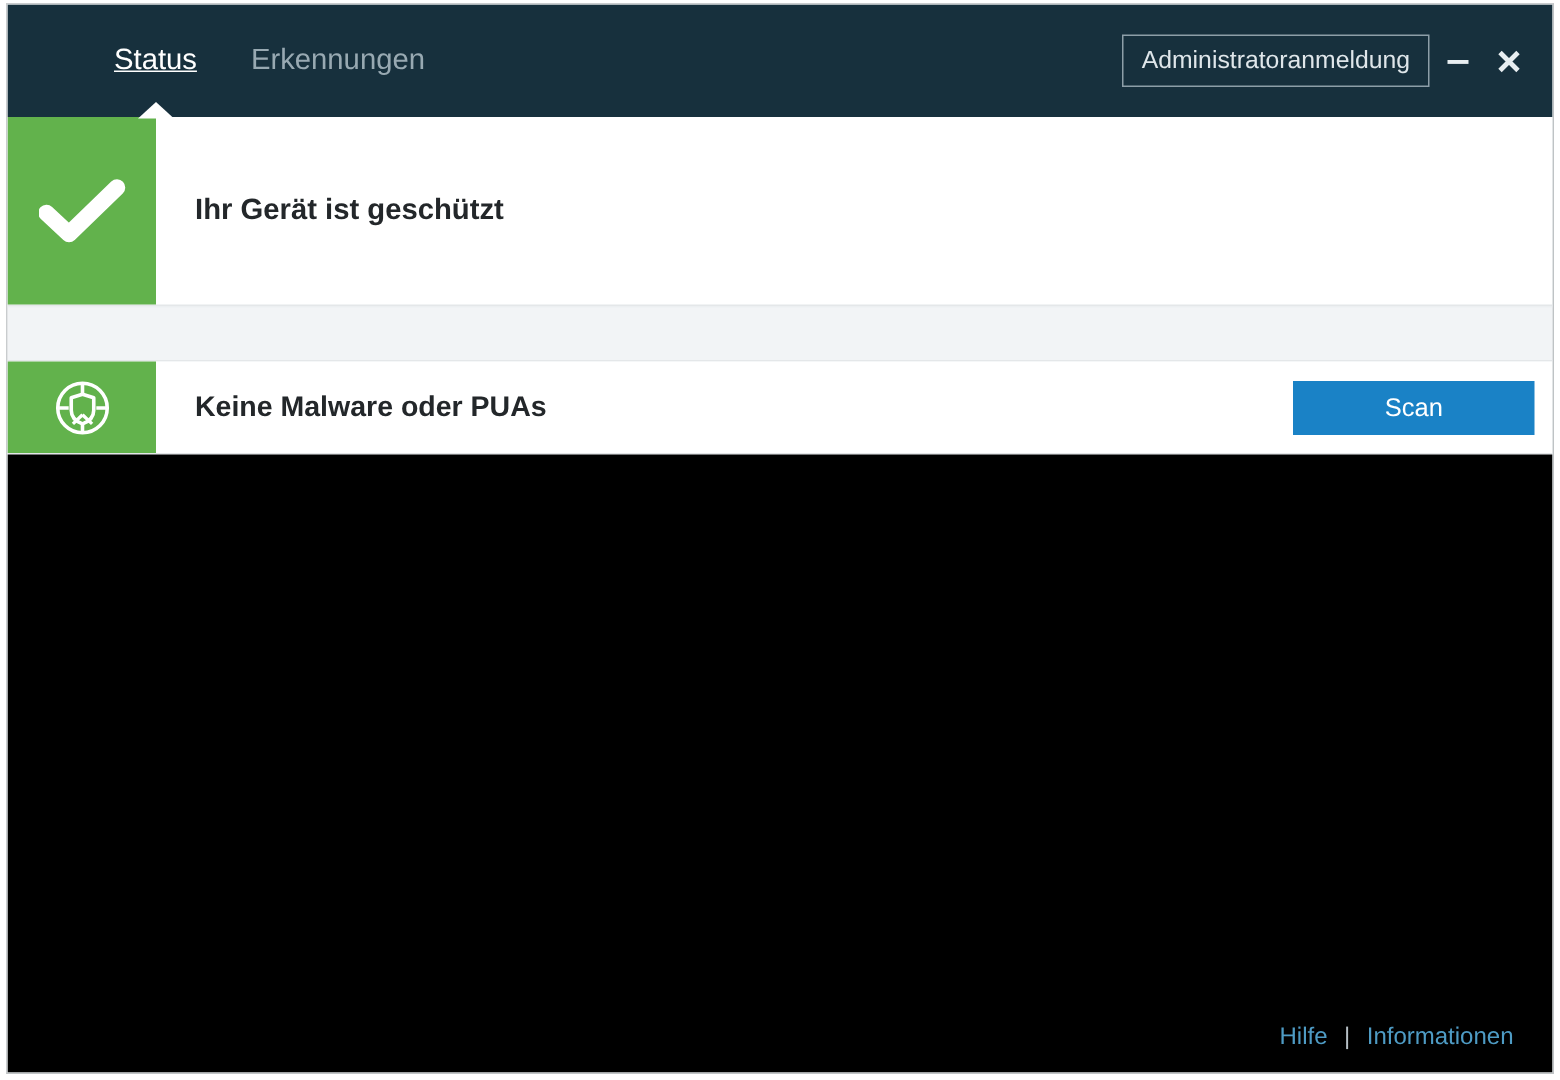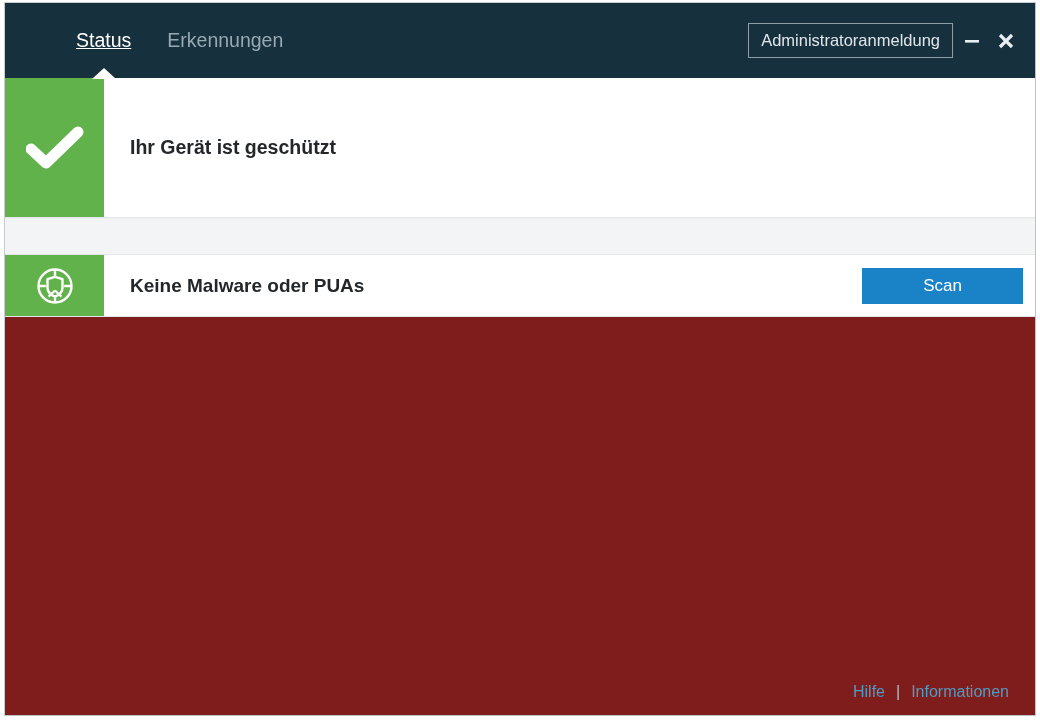--- a/index.html
+++ b/index.html
@@ -123,21 +123,21 @@
     flex: 0 0 auto;
   }
 
   .panel {
     display: flex;
     align-items: stretch;
     background: #ffffff;
     border-bottom: 1px solid #e4e7e9;
   }
 
-  .panel-hero { height: 140px; }
+  .panel-hero { height: 126px; }
   .panel-row  { height: 62px; justify-content: center; }
 
   .panel-icon {
     flex: 0 0 99px;
     background: #62b24c;
     display: flex;
     align-items: center;
     justify-content: center;
   }
 
@@ -176,21 +176,21 @@
     font-size: 17px;
     font-family: "Liberation Sans", sans-serif;
     cursor: pointer;
     line-height: 1;
     margin-right: 0px;
   }
 
   
   .content-area {
     flex: 1 1 auto;
-    background: #7f1d1d;
+    background: #000000;
     position: relative;
     min-height: 0;
   }
 
   .footer-links {
     position: absolute;
     right: 26px;
     bottom: 14px;
     display: flex;
     align-items: center;

